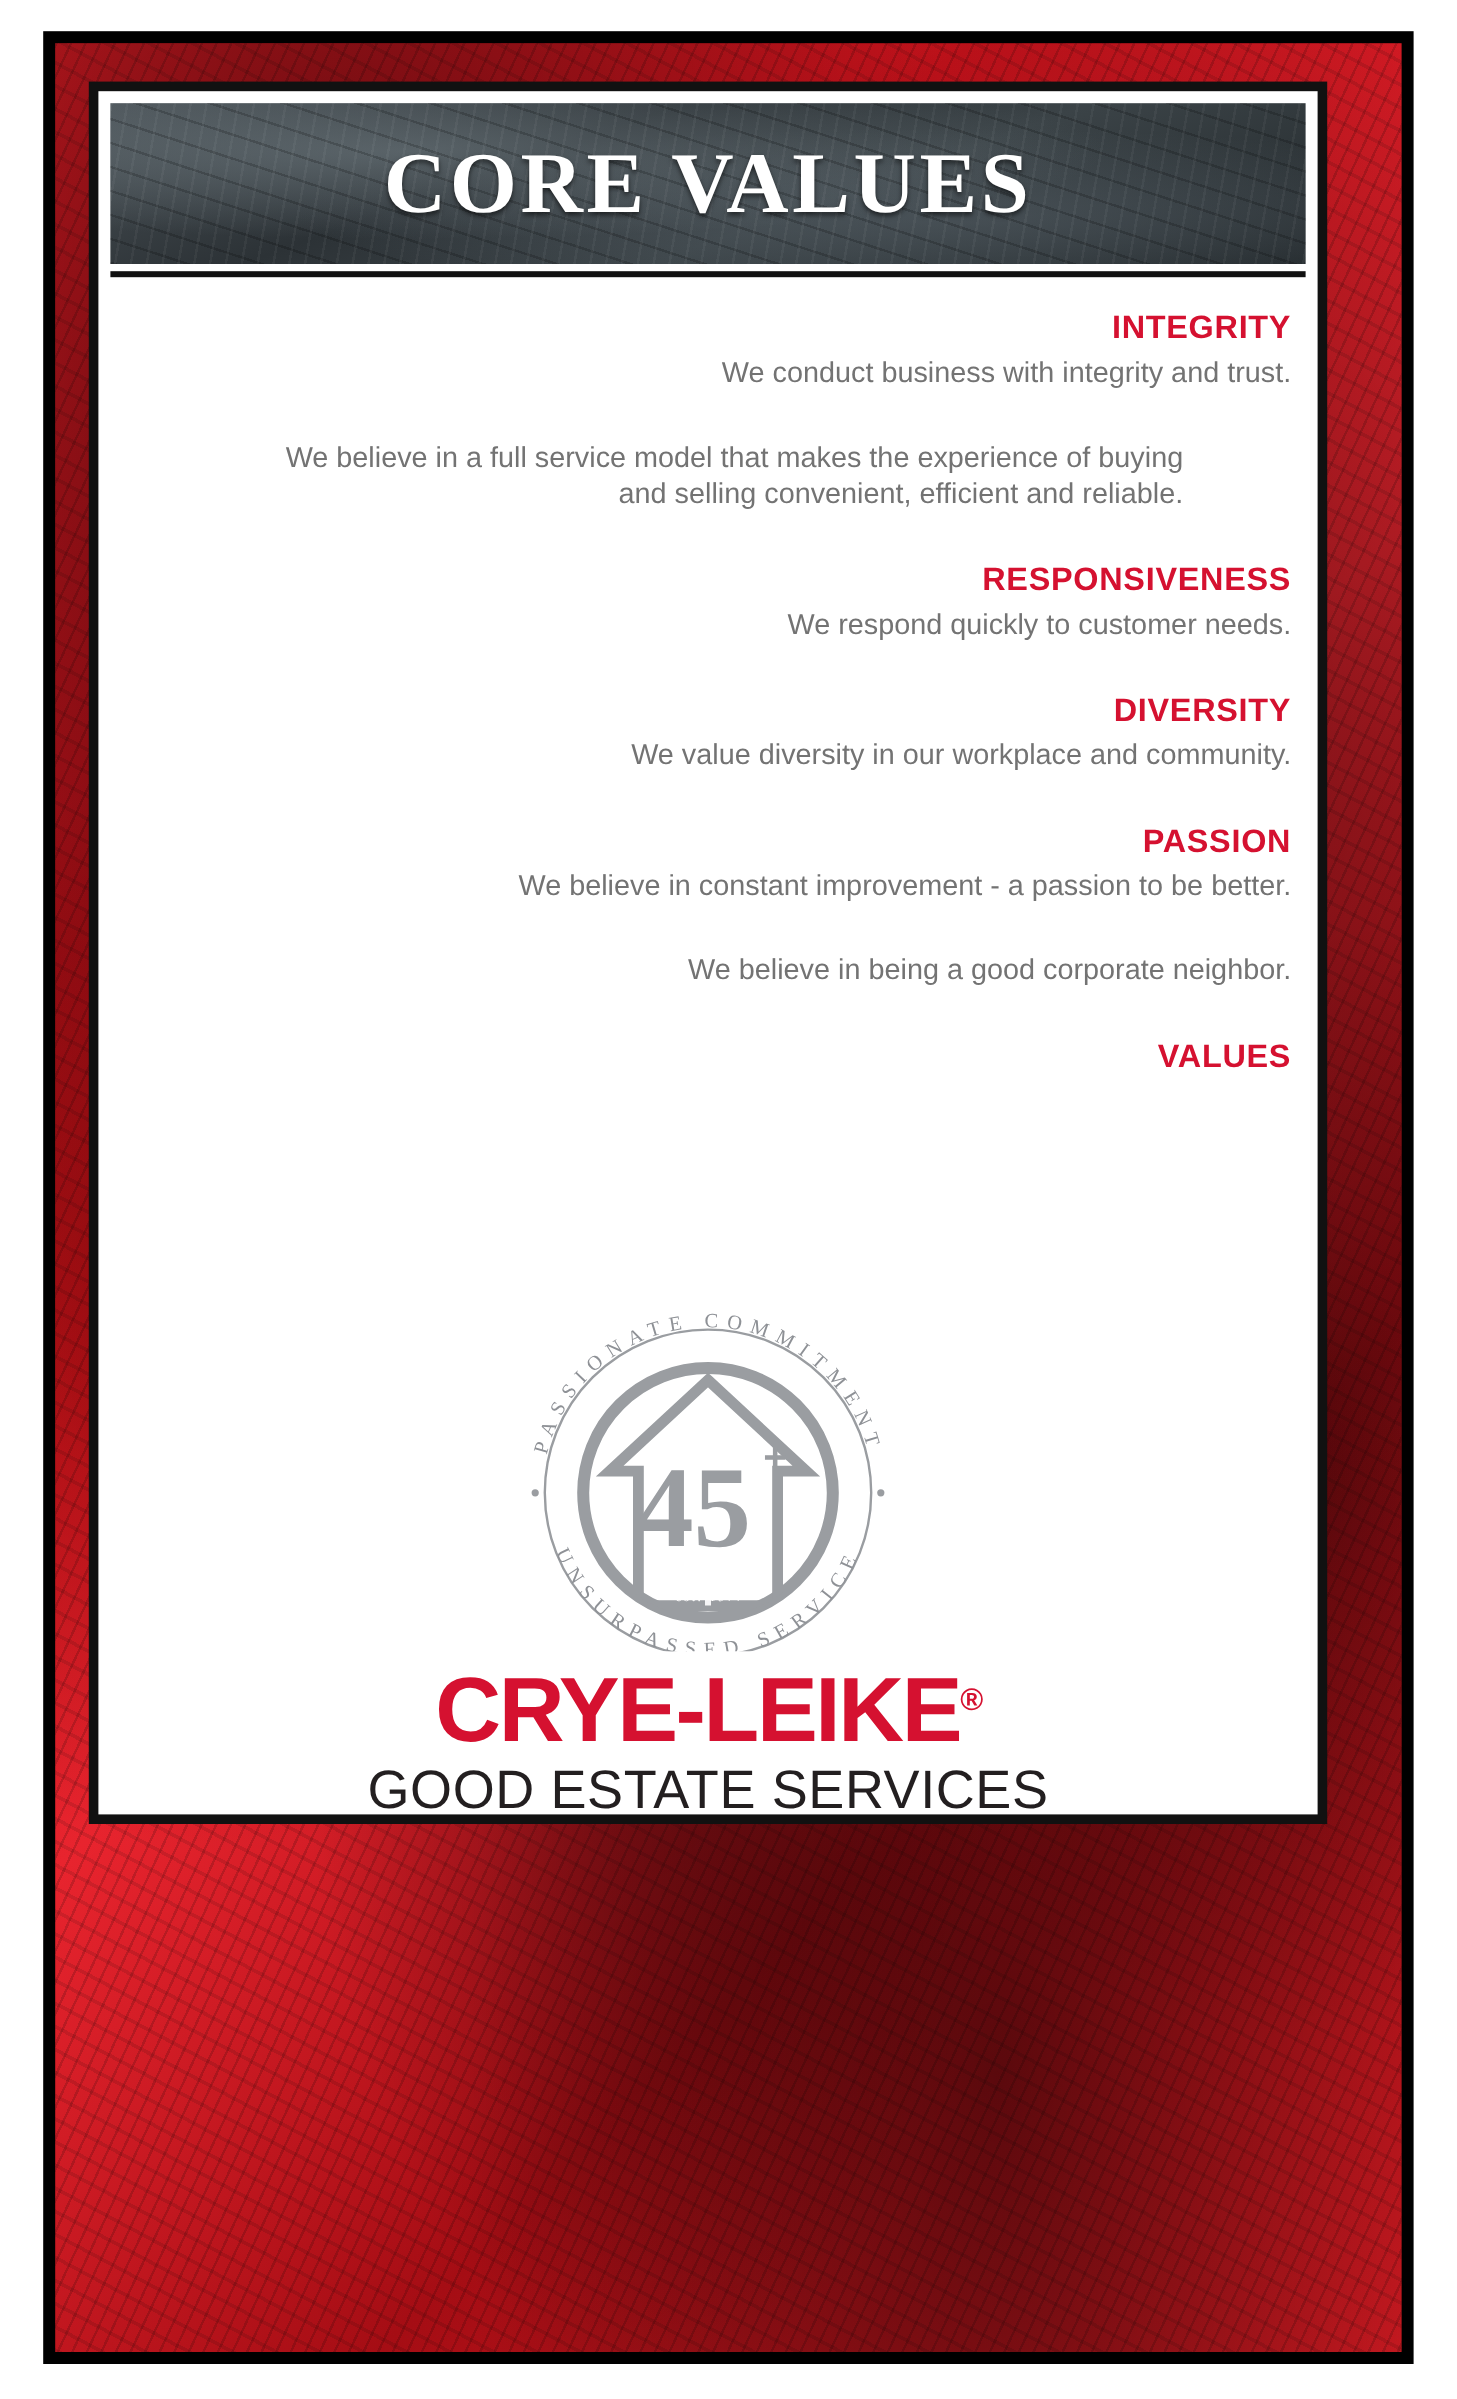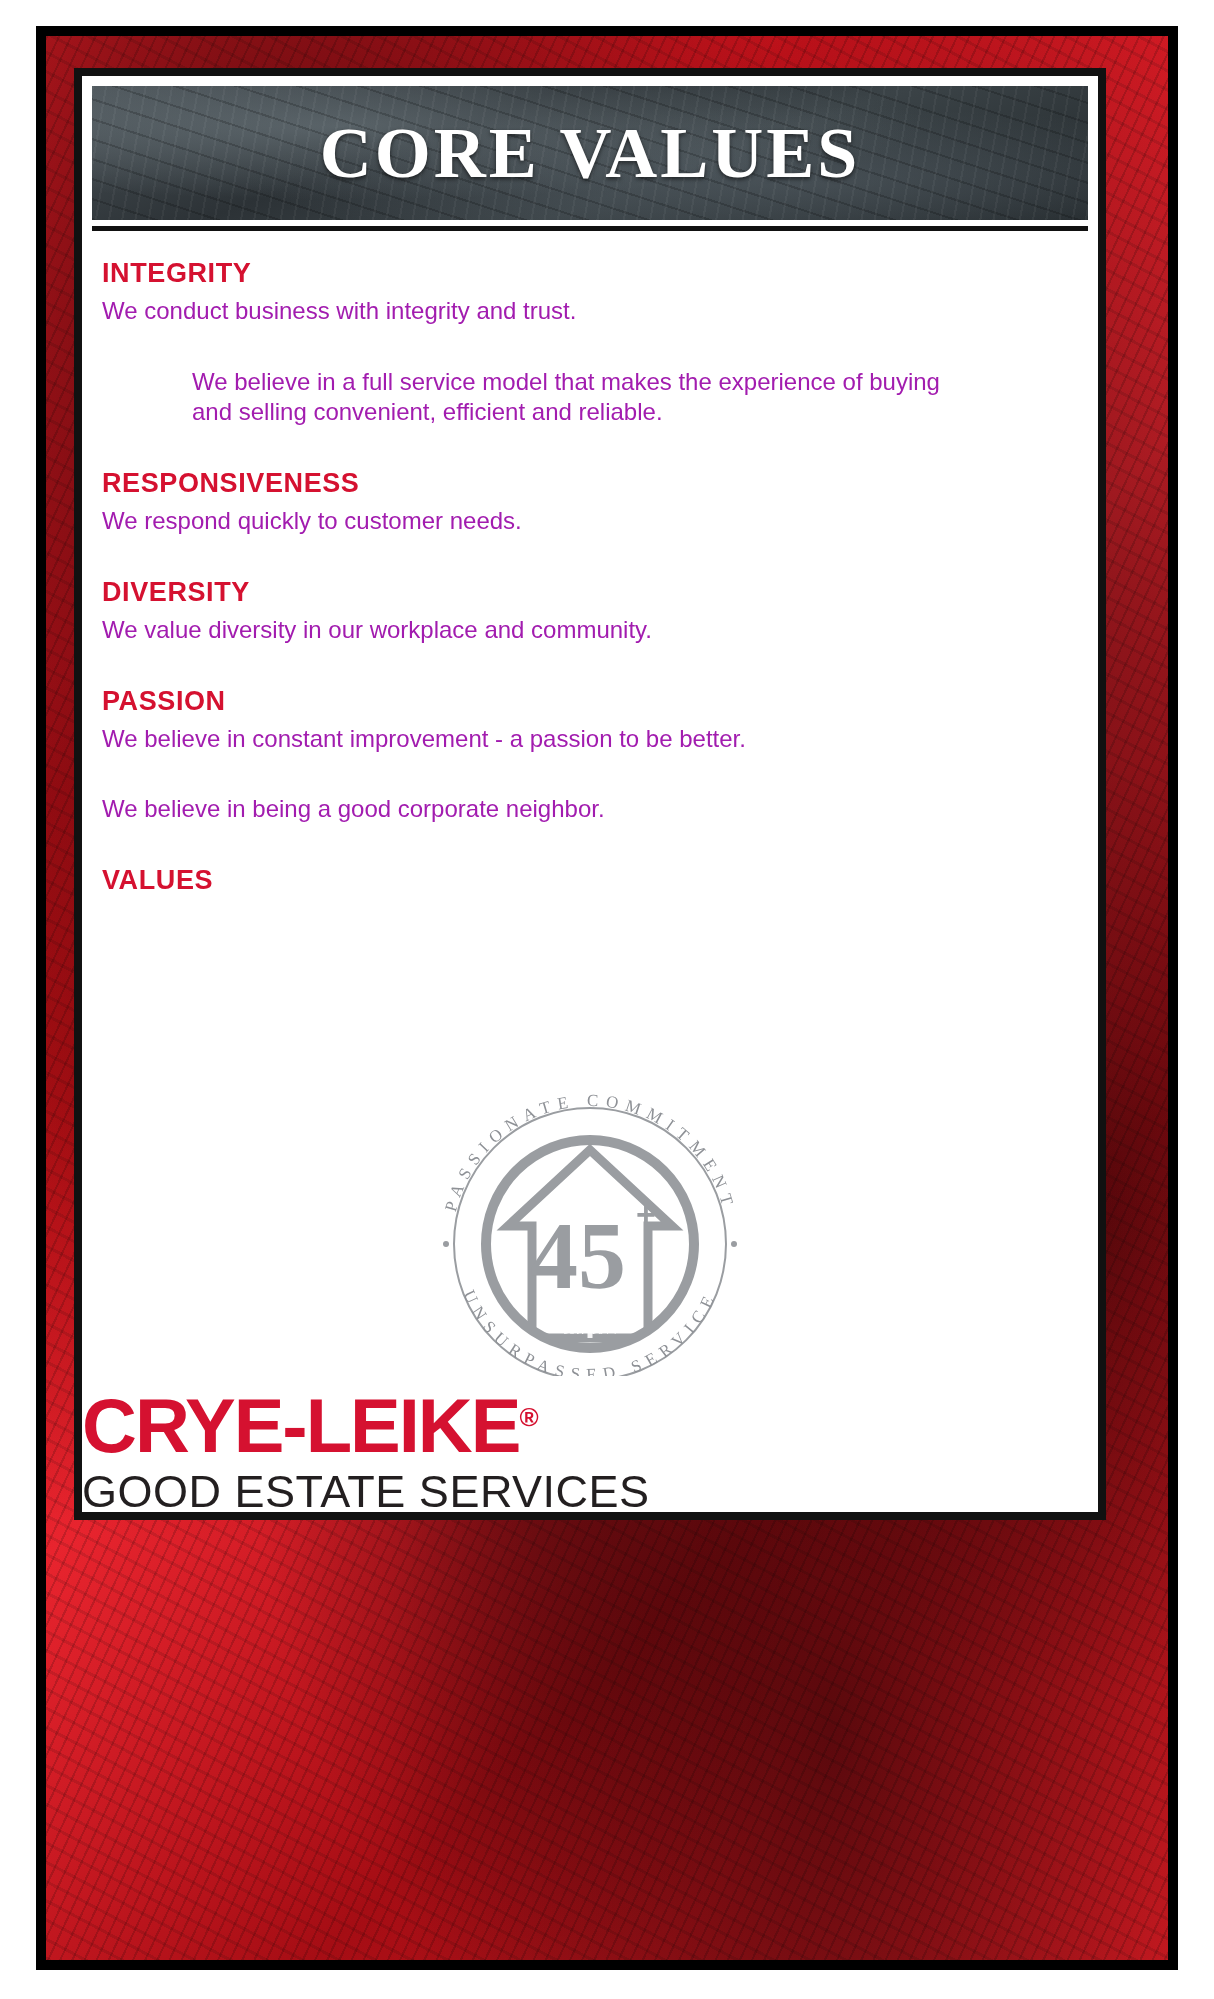--- a/index.html
+++ b/index.html
@@ -111,58 +111,59 @@
     left: 10px;
     top: 150px;
     width: 996px;
     height: 5px;
     background: #111111;
   }
 
   
   .values {
     position: absolute;
-    left: 20px;
+    left: 34px;
     top: 182px;
     width: 960px;
-    text-align: left;
+    text-align: right;
   }
   .value-block {
     margin-bottom: 40px;
   }
   .value-title {
     font-size: 27px;
     font-weight: bold;
     color: #d51130;
     letter-spacing: 0.6px;
     margin-bottom: 7px;
   }
   .value-desc {
     font-size: 24px;
-    color: #a21caf;
+    color: #737373;
     line-height: 1.28;
     font-weight: 300;
   }
 
   
   .seal-wrap {
     position: absolute;
     left: 50%;
     transform: translateX(-50%);
     top: 1000px;
     width: 360px;
     height: 300px;
   }
 
   
   .logo-wrap {
     position: absolute;
     left: 0;
     right: 0;
     top: 1312px;
+    text-align: center;
   }
   .logo-main {
     font-family: "Liberation Sans", sans-serif;
     font-weight: bold;
     font-size: 76px;
     color: #d51130;
     letter-spacing: -2px;
     line-height: 1;
     display: inline-block;
     position: relative;

